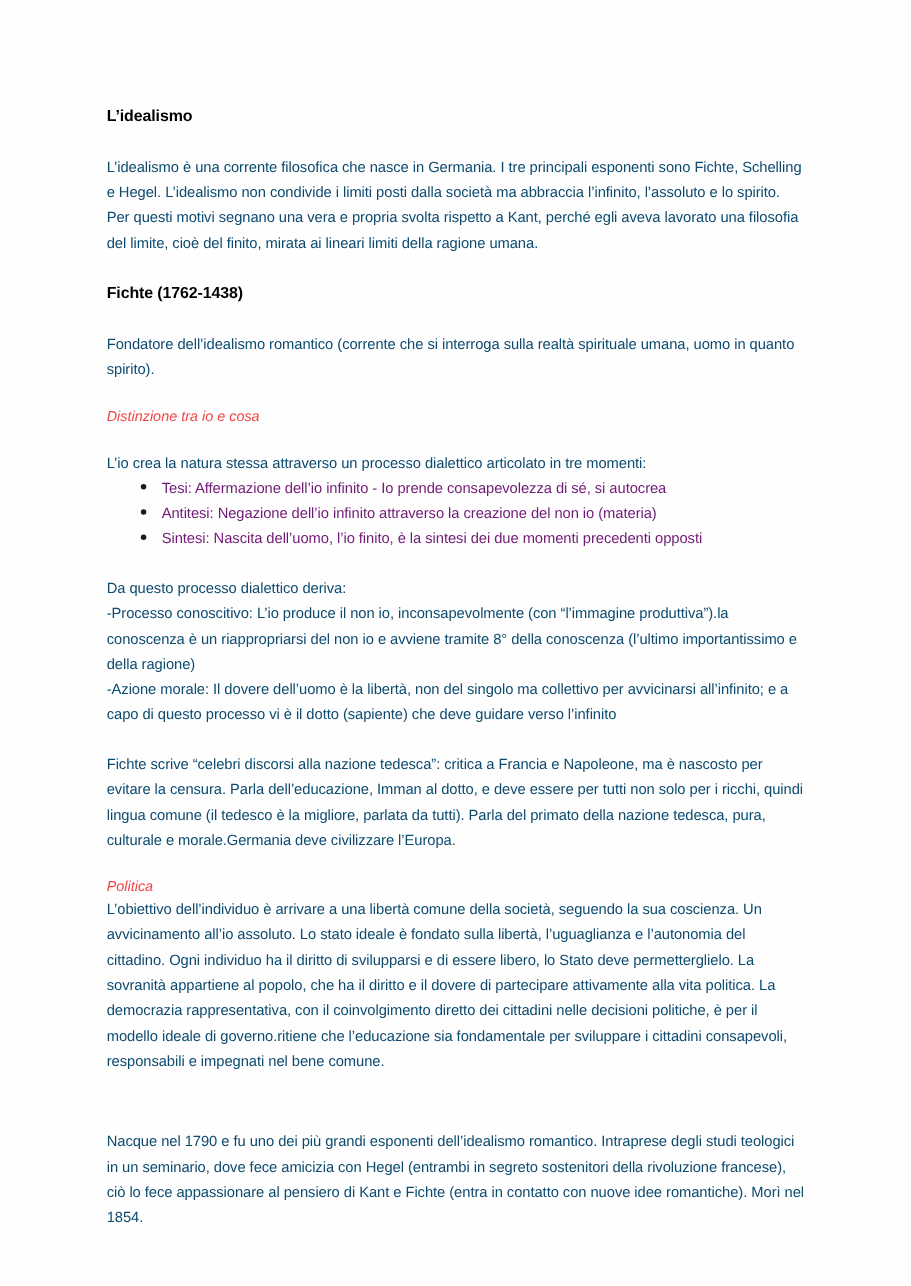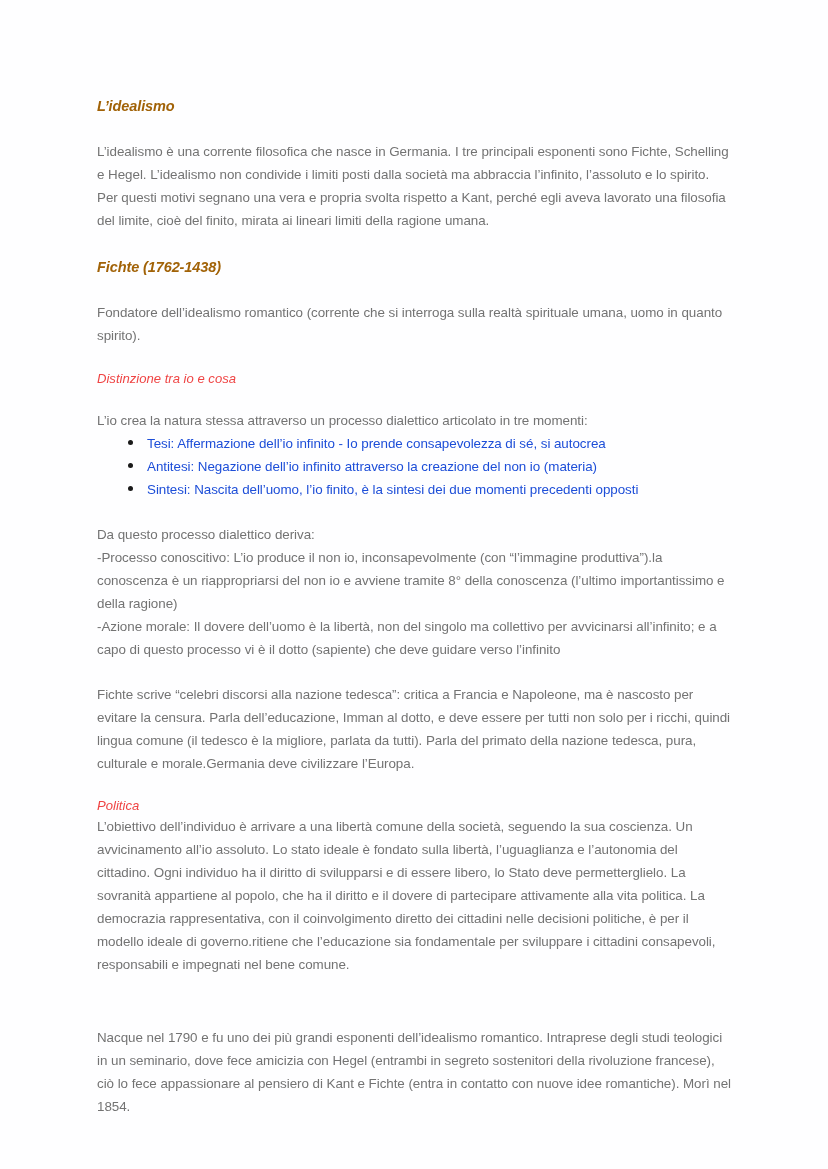--- a/index.html
+++ b/index.html
@@ -27,65 +27,64 @@
   }
 
   .doc {
     width: 636px;
   }
 
   
   h1.sec-title {
     font-size: 14.5px;
     font-weight: bold;
-    font-style: italic;
     letter-spacing: -0.1px;
     margin: 0 0 0 0;
     padding: 0;
     line-height: 1.32;
-    color: #a16207;
+    color: #000000;
   }
 
   h2.sub-title {
     font-size: 13.1px;
     font-weight: normal;
     font-style: italic;
     margin: 0;
     padding: 0;
     line-height: 1.32;
     color: #ef4444;
   }
 
   
   p.body {
     font-size: 13.4px;
     line-height: 1.72;
     margin: 0;
     padding: 0;
-    color: #737373;
+    color: #0c4a6e;
     text-align: left;
     letter-spacing: -0.05px;
   }
 
   
   .gap-title-body { height: 24px; }
   .gap-body-title { height: 26px; }
   .gap-para { height: 22px; }
 
   
   ul.bullets {
     margin: 0;
     padding: 0 0 0 0;
     list-style: none;
   }
   ul.bullets li {
     position: relative;
     font-size: 13.4px;
     line-height: 1.72;
-    color: #1d4ed8;
+    color: #701a75;
     padding-left: 50px;
     letter-spacing: -0.05px;
   }
   ul.bullets li .dot {
     position: absolute;
     left: 31px;
     top: 0.62em;
     width: 5px;
     height: 5px;
     border-radius: 50%;

